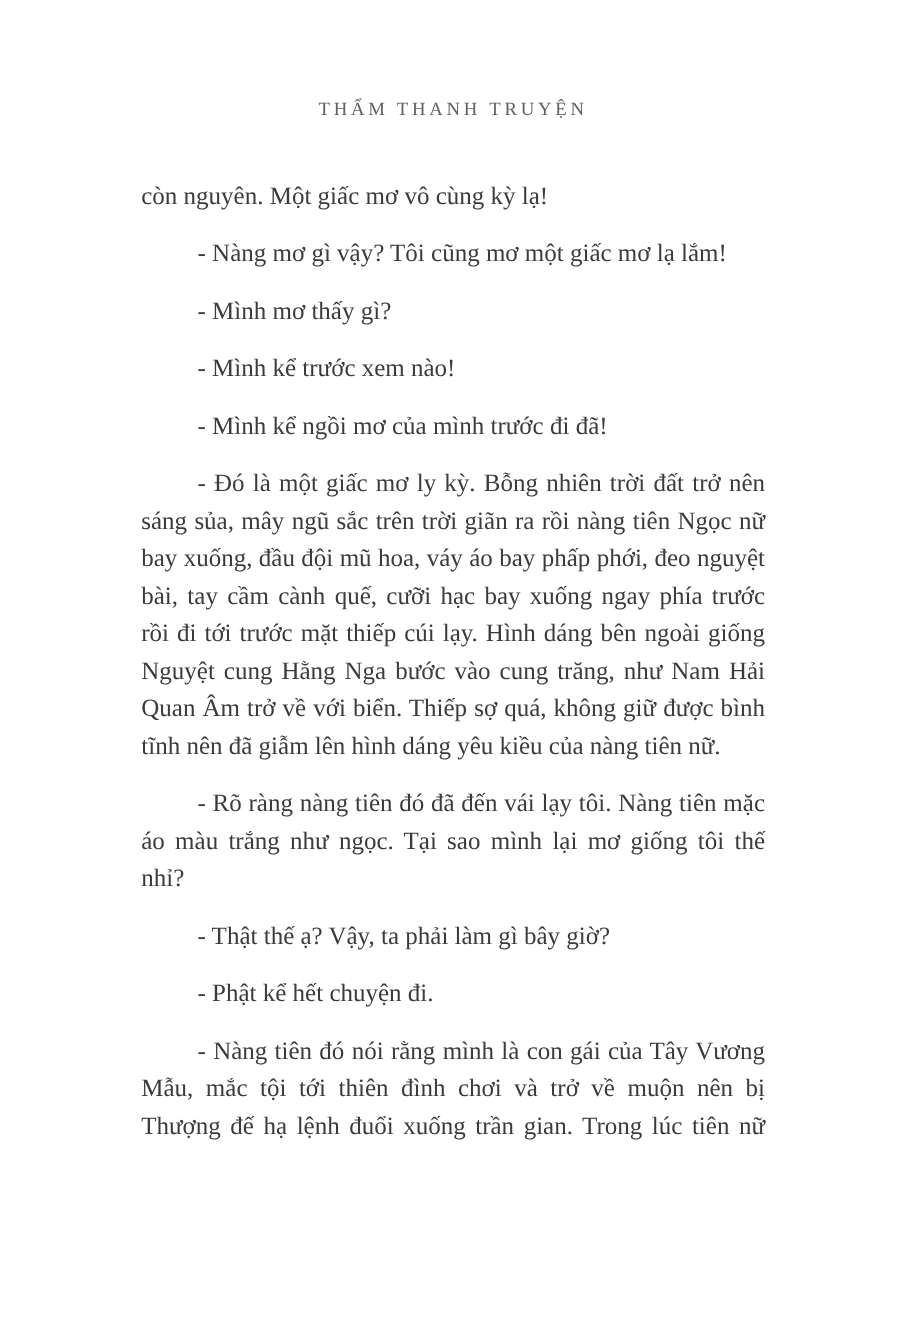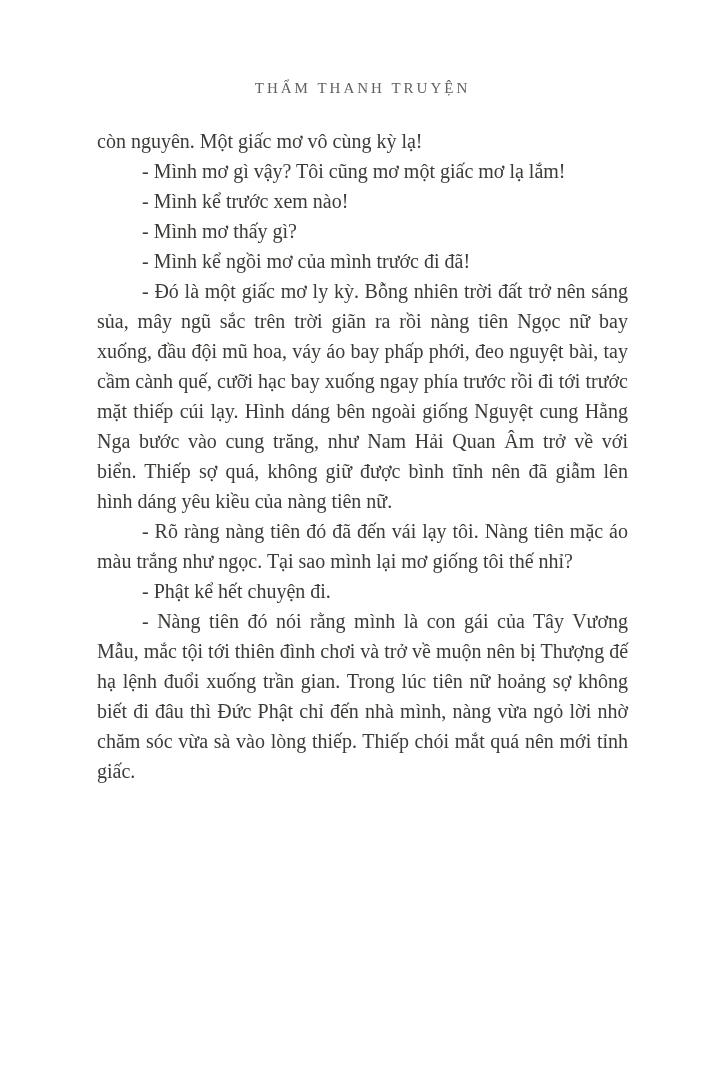--- a/index.html
+++ b/index.html
@@ -31,21 +31,21 @@
     top: 126px;
     left: 97px;
     width: 531px;
     font-size: 20px;
     line-height: 30px;
     color: #3d3b38;
     text-align: justify;
     text-align-last: left;
   }
   .body-text p {
-    margin: 0;
+    margin: 16px;
     padding: 0;
     text-indent: 45px;
   }
   .body-text p.no-indent {
     text-indent: 0;
   }
   .page-number {
     position: absolute;
     top: 956px;
     left: 0;
@@ -58,25 +58,26 @@
 </style>
 </head>
 <body>
 
 <div class="page">
 
   <div class="running-head">THẨM THANH TRUYỆN</div>
 
   <div class="body-text">
     <p class="no-indent">còn nguyên. Một giấc mơ vô cùng kỳ lạ!</p>
-    <p>- Mình mơ gì vậy? Tôi cũng mơ một giấc mơ lạ lắm!</p>
+    <p>- Nàng mơ gì vậy? Tôi cũng mơ một giấc mơ lạ lắm!</p>
+    <p>- Mình mơ thấy gì?</p>
     <p>- Mình kể trước xem nào!</p>
-    <p>- Mình mơ thấy gì?</p>
     <p>- Mình kể ngồi mơ của mình trước đi đã!</p>
     <p>- Đó là một giấc mơ ly kỳ. Bỗng nhiên trời đất trở nên sáng sủa, mây ngũ sắc trên trời giãn ra rồi nàng tiên Ngọc nữ bay xuống, đầu đội mũ hoa, váy áo bay phấp phới, đeo nguyệt bài, tay cầm cành quế, cưỡi hạc bay xuống ngay phía trước rồi đi tới trước mặt thiếp cúi lạy. Hình dáng bên ngoài giống Nguyệt cung Hằng Nga bước vào cung trăng, như Nam Hải Quan Âm trở về với biển. Thiếp sợ quá, không giữ được bình tĩnh nên đã giẫm lên hình dáng yêu kiều của nàng tiên nữ.</p>
     <p>- Rõ ràng nàng tiên đó đã đến vái lạy tôi. Nàng tiên mặc áo màu trắng như ngọc. Tại sao mình lại mơ giống tôi thế nhỉ?</p>
+    <p>- Thật thế ạ? Vậy, ta phải làm gì bây giờ?</p>
     <p>- Phật kể hết chuyện đi.</p>
     <p>- Nàng tiên đó nói rằng mình là con gái của Tây Vương Mẫu, mắc tội tới thiên đình chơi và trở về muộn nên bị Thượng đế hạ lệnh đuổi xuống trần gian. Trong lúc tiên nữ hoảng sợ không biết đi đâu thì Đức Phật chỉ đến nhà mình, nàng vừa ngỏ lời nhờ chăm sóc vừa sà vào lòng thiếp. Thiếp chói mắt quá nên mới tỉnh giấc.</p>
   </div>
 
   <div class="page-number">11</div>
 
 </div>
 
 </body></html>

